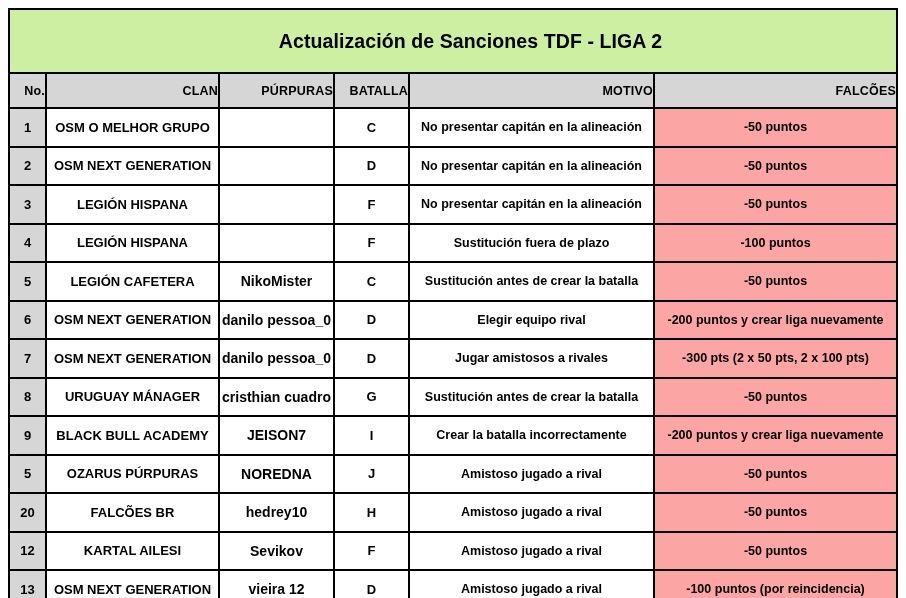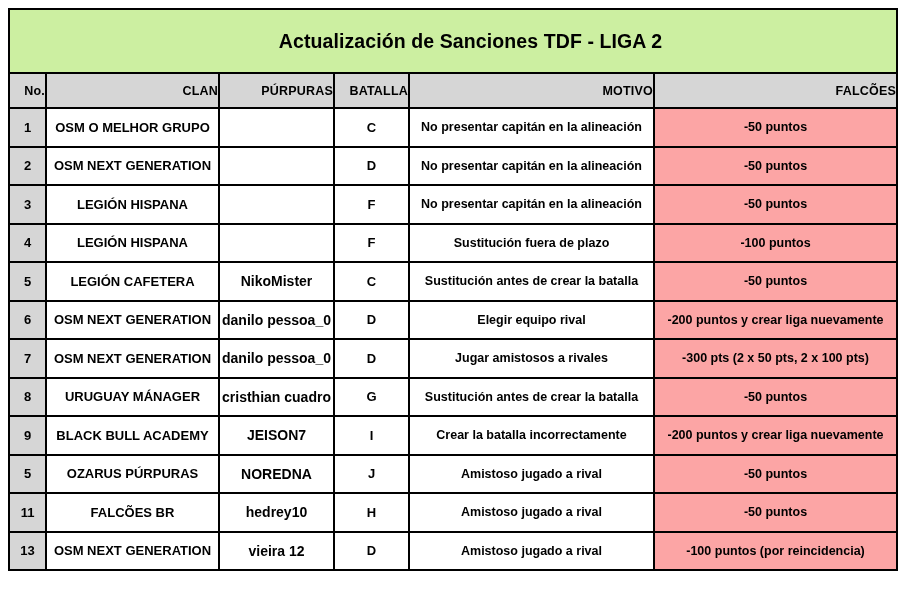--- a/index.html
+++ b/index.html
@@ -185,24 +185,32 @@
         </tr>
         <tr class="data-row">
           <td class="c-no">5</td>
           <td class="c-clan">OZARUS PÚRPURAS</td>
           <td class="c-manager">NOREDNA</td>
           <td class="c-batalla">J</td>
           <td class="c-motivo">Amistoso jugado a rival</td>
           <td class="c-sancion">-50 puntos</td>
         </tr>
         <tr class="data-row">
-          <td class="c-no">11</td>
+          <td class="c-no">20</td>
           <td class="c-clan">FALCÕES BR</td>
           <td class="c-manager">hedrey10</td>
           <td class="c-batalla">H</td>
+          <td class="c-motivo">Amistoso jugado a rival</td>
+          <td class="c-sancion">-50 puntos</td>
+        </tr>
+        <tr class="data-row">
+          <td class="c-no">12</td>
+          <td class="c-clan">KARTAL AILESI</td>
+          <td class="c-manager">Sevikov</td>
+          <td class="c-batalla">F</td>
           <td class="c-motivo">Amistoso jugado a rival</td>
           <td class="c-sancion">-50 puntos</td>
         </tr>
         <tr class="data-row">
           <td class="c-no">13</td>
           <td class="c-clan">OSM NEXT GENERATION</td>
           <td class="c-manager">vieira 12</td>
           <td class="c-batalla">D</td>
           <td class="c-motivo">Amistoso jugado a rival</td>
           <td class="c-sancion">-100 puntos (por reincidencia)</td>

